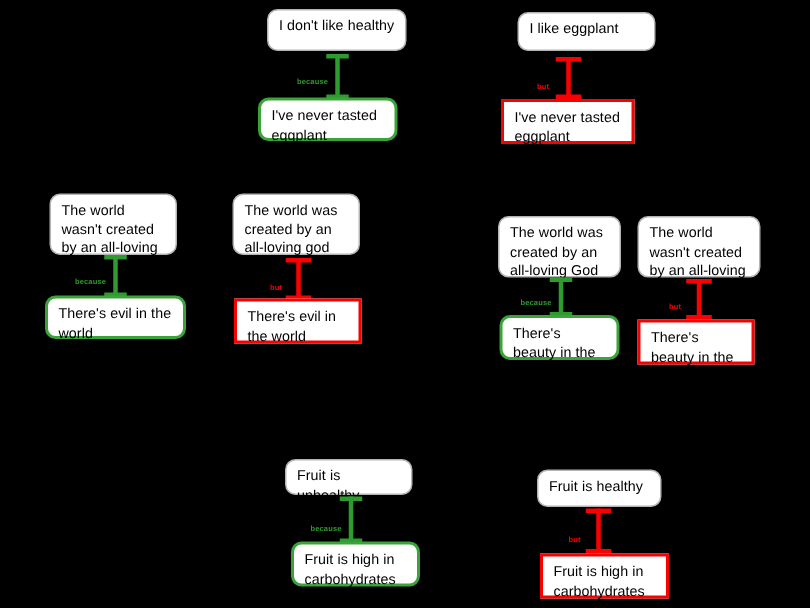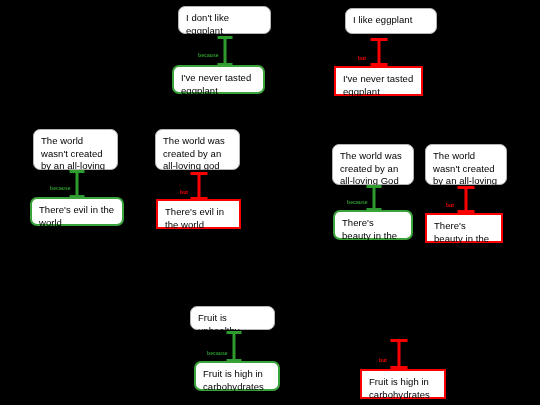--- a/index.html
+++ b/index.html
@@ -82,21 +82,21 @@
   }
   .conn-label.green { color: #2e9b2e; }
   .conn-label.red   { color: #fb0000; }
 </style>
 </head>
 <body>
 
 <div id="canvas">
 
   <div class="box top" style="left:178px; top:6px; width:93px; height:28px;">
-    <span>I don't like eggplant</span>
+    <span>I don't like healthy</span>
   </div>
   <div class="conn green" style="left:216px; top:36px; width:17px; height:30px;">
     <div class="cap top"></div>
     <div class="stem"></div>
     <div class="cap bot"></div>
   </div>
   <div class="conn-label green" style="left:198px; top:52px;">because</div>
   <div class="box support" style="left:172px; top:65px; width:93px; height:29px;">
     <span>I've never tasted eggplant</span>
   </div>
@@ -172,20 +172,23 @@
   <div class="conn green" style="left:225px; top:331px; width:17px; height:31px;">
     <div class="cap top"></div>
     <div class="stem"></div>
     <div class="cap bot"></div>
   </div>
   <div class="conn-label green" style="left:207px; top:350px;">because</div>
   <div class="box support" style="left:194px; top:361px; width:86px; height:30px;">
     <span>Fruit is high in carbohydrates</span>
   </div>
 
+  <div class="box top" style="left:358px; top:313px; width:83px; height:25px;">
+    <span>Fruit is healthy</span>
+  </div>
   <div class="conn red" style="left:390px; top:339px; width:17px; height:30px;">
     <div class="cap top"></div>
     <div class="stem"></div>
     <div class="cap bot"></div>
   </div>
   <div class="conn-label red" style="left:379px; top:357px;">but</div>
   <div class="box oppose" style="left:360px; top:369px; width:86px; height:30px;">
     <span>Fruit is high in carbohydrates</span>
   </div>
 

